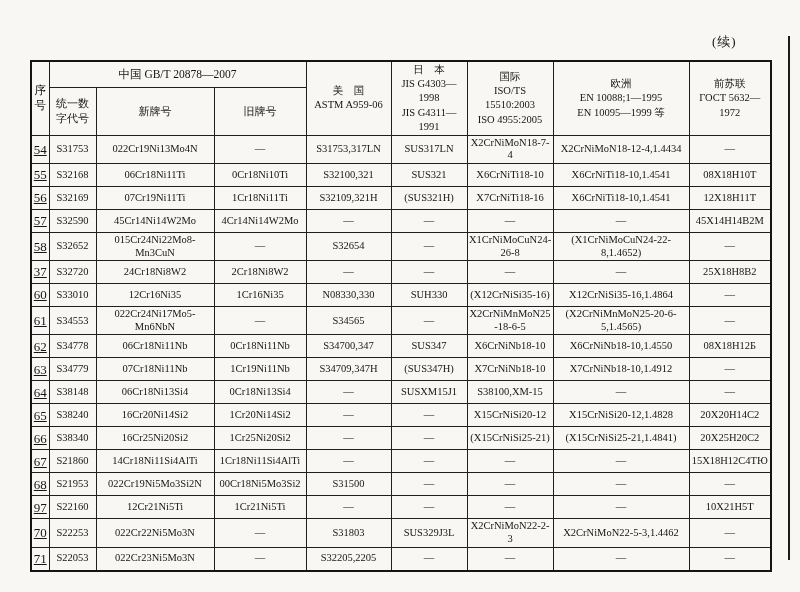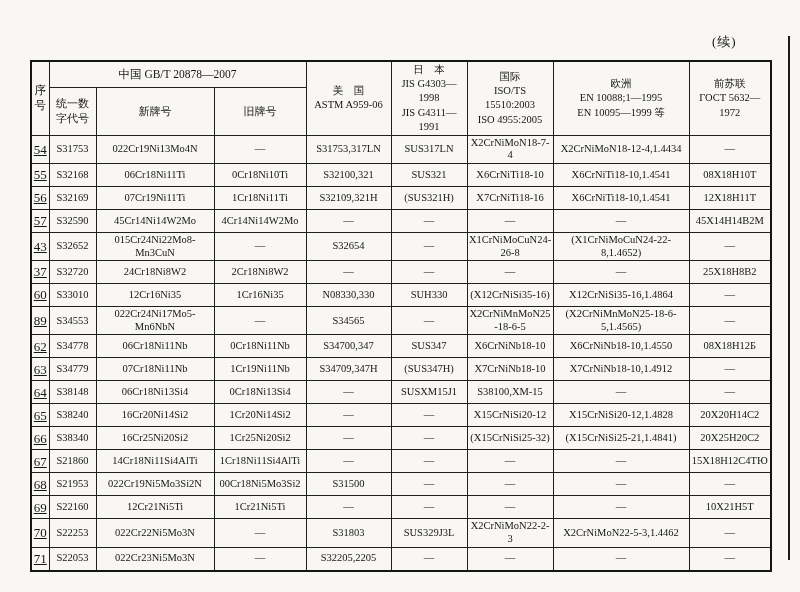--- a/index.html
+++ b/index.html
@@ -124,21 +124,21 @@
         <td>S32590</td>
         <td>45Cr14Ni14W2Mo</td>
         <td>4Cr14Ni14W2Mo</td>
         <td>—</td>
         <td>—</td>
         <td>—</td>
         <td>—</td>
         <td>45X14H14B2M</td>
       </tr>
       <tr>
-        <td class="col-no">43</td>
+        <td class="col-no">58</td>
         <td>S32652</td>
         <td>015Cr24Ni22Mo8-Mn3CuN</td>
         <td>—</td>
         <td>S32654</td>
         <td>—</td>
         <td>X1CrNiMoCuN24-26-8</td>
         <td>(X1CrNiMoCuN24-22-8,1.4652)</td>
         <td>—</td>
       </tr>
       <tr>
@@ -157,28 +157,28 @@
         <td>S33010</td>
         <td>12Cr16Ni35</td>
         <td>1Cr16Ni35</td>
         <td>N08330,330</td>
         <td>SUH330</td>
         <td>(X12CrNiSi35-16)</td>
         <td>X12CrNiSi35-16,1.4864</td>
         <td>—</td>
       </tr>
       <tr>
-        <td class="col-no">89</td>
+        <td class="col-no">61</td>
         <td>S34553</td>
         <td>022Cr24Ni17Mo5-Mn6NbN</td>
         <td>—</td>
         <td>S34565</td>
         <td>—</td>
         <td>X2CrNiMnMoN25-18-6-5</td>
-        <td>(X2CrNiMnMoN25-18-6-5,1.4565)</td>
+        <td>(X2CrNiMnMoN25-20-6-5,1.4565)</td>
         <td>—</td>
       </tr>
       <tr>
         <td class="col-no">62</td>
         <td>S34778</td>
         <td>06Cr18Ni11Nb</td>
         <td>0Cr18Ni11Nb</td>
         <td>S34700,347</td>
         <td>SUS347</td>
         <td>X6CrNiNb18-10</td>
@@ -218,21 +218,21 @@
         <td>X15CrNiSi20-12,1.4828</td>
         <td>20X20H14C2</td>
       </tr>
       <tr>
         <td class="col-no">66</td>
         <td>S38340</td>
         <td>16Cr25Ni20Si2</td>
         <td>1Cr25Ni20Si2</td>
         <td>—</td>
         <td>—</td>
-        <td>(X15CrNiSi25-32)</td>
+        <td>(X15CrNiSi25-21)</td>
         <td>(X15CrNiSi25-21,1.4841)</td>
         <td>20X25H20C2</td>
       </tr>
       <tr>
         <td class="col-no">67</td>
         <td>S21860</td>
         <td>14Cr18Ni11Si4AlTi</td>
         <td>1Cr18Ni11Si4AlTi</td>
         <td>—</td>
         <td>—</td>
@@ -245,21 +245,21 @@
         <td>S21953</td>
         <td>022Cr19Ni5Mo3Si2N</td>
         <td>00Cr18Ni5Mo3Si2</td>
         <td>S31500</td>
         <td>—</td>
         <td>—</td>
         <td>—</td>
         <td>—</td>
       </tr>
       <tr>
-        <td class="col-no">69</td>
+        <td class="col-no">97</td>
         <td>S22160</td>
         <td>12Cr21Ni5Ti</td>
         <td>1Cr21Ni5Ti</td>
         <td>—</td>
         <td>—</td>
         <td>—</td>
         <td>—</td>
         <td>10X21H5T</td>
       </tr>
       <tr>

